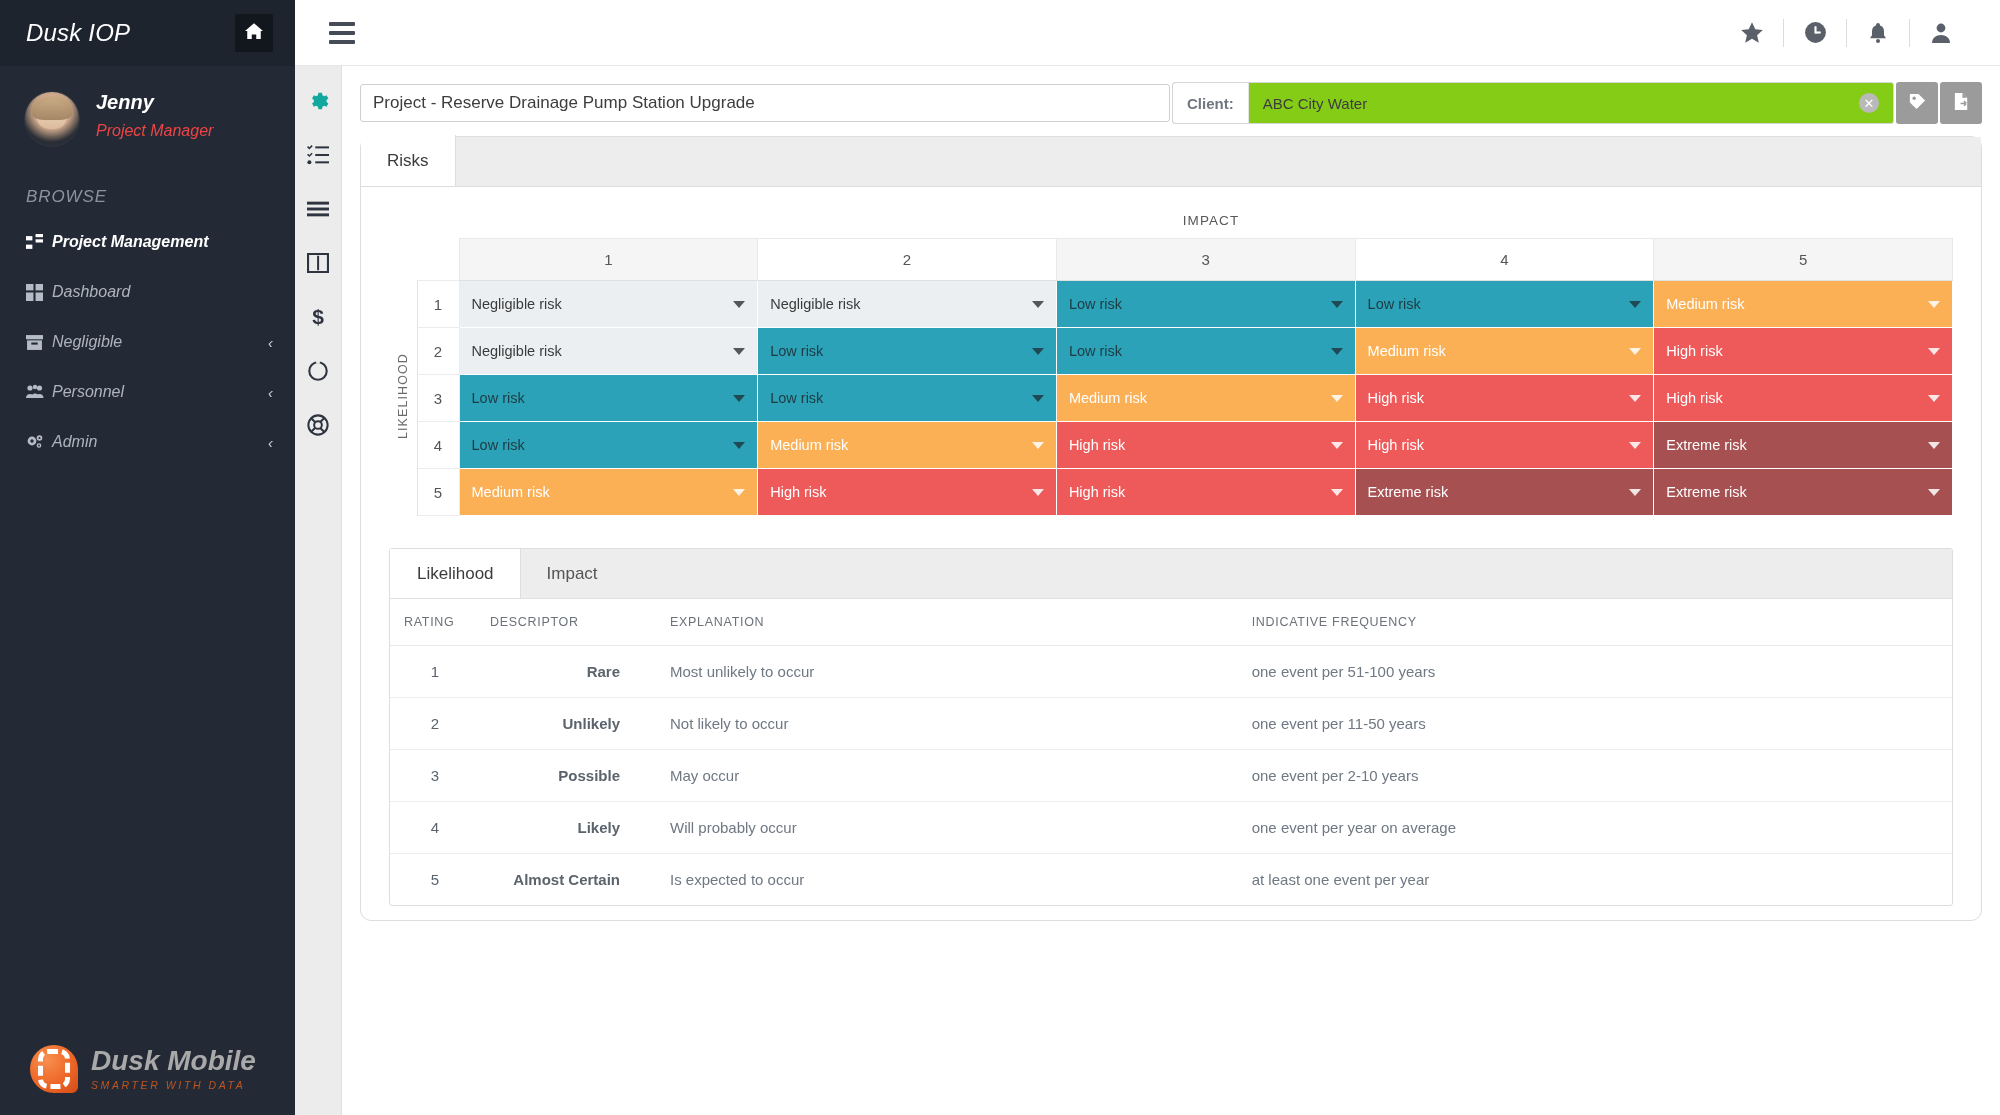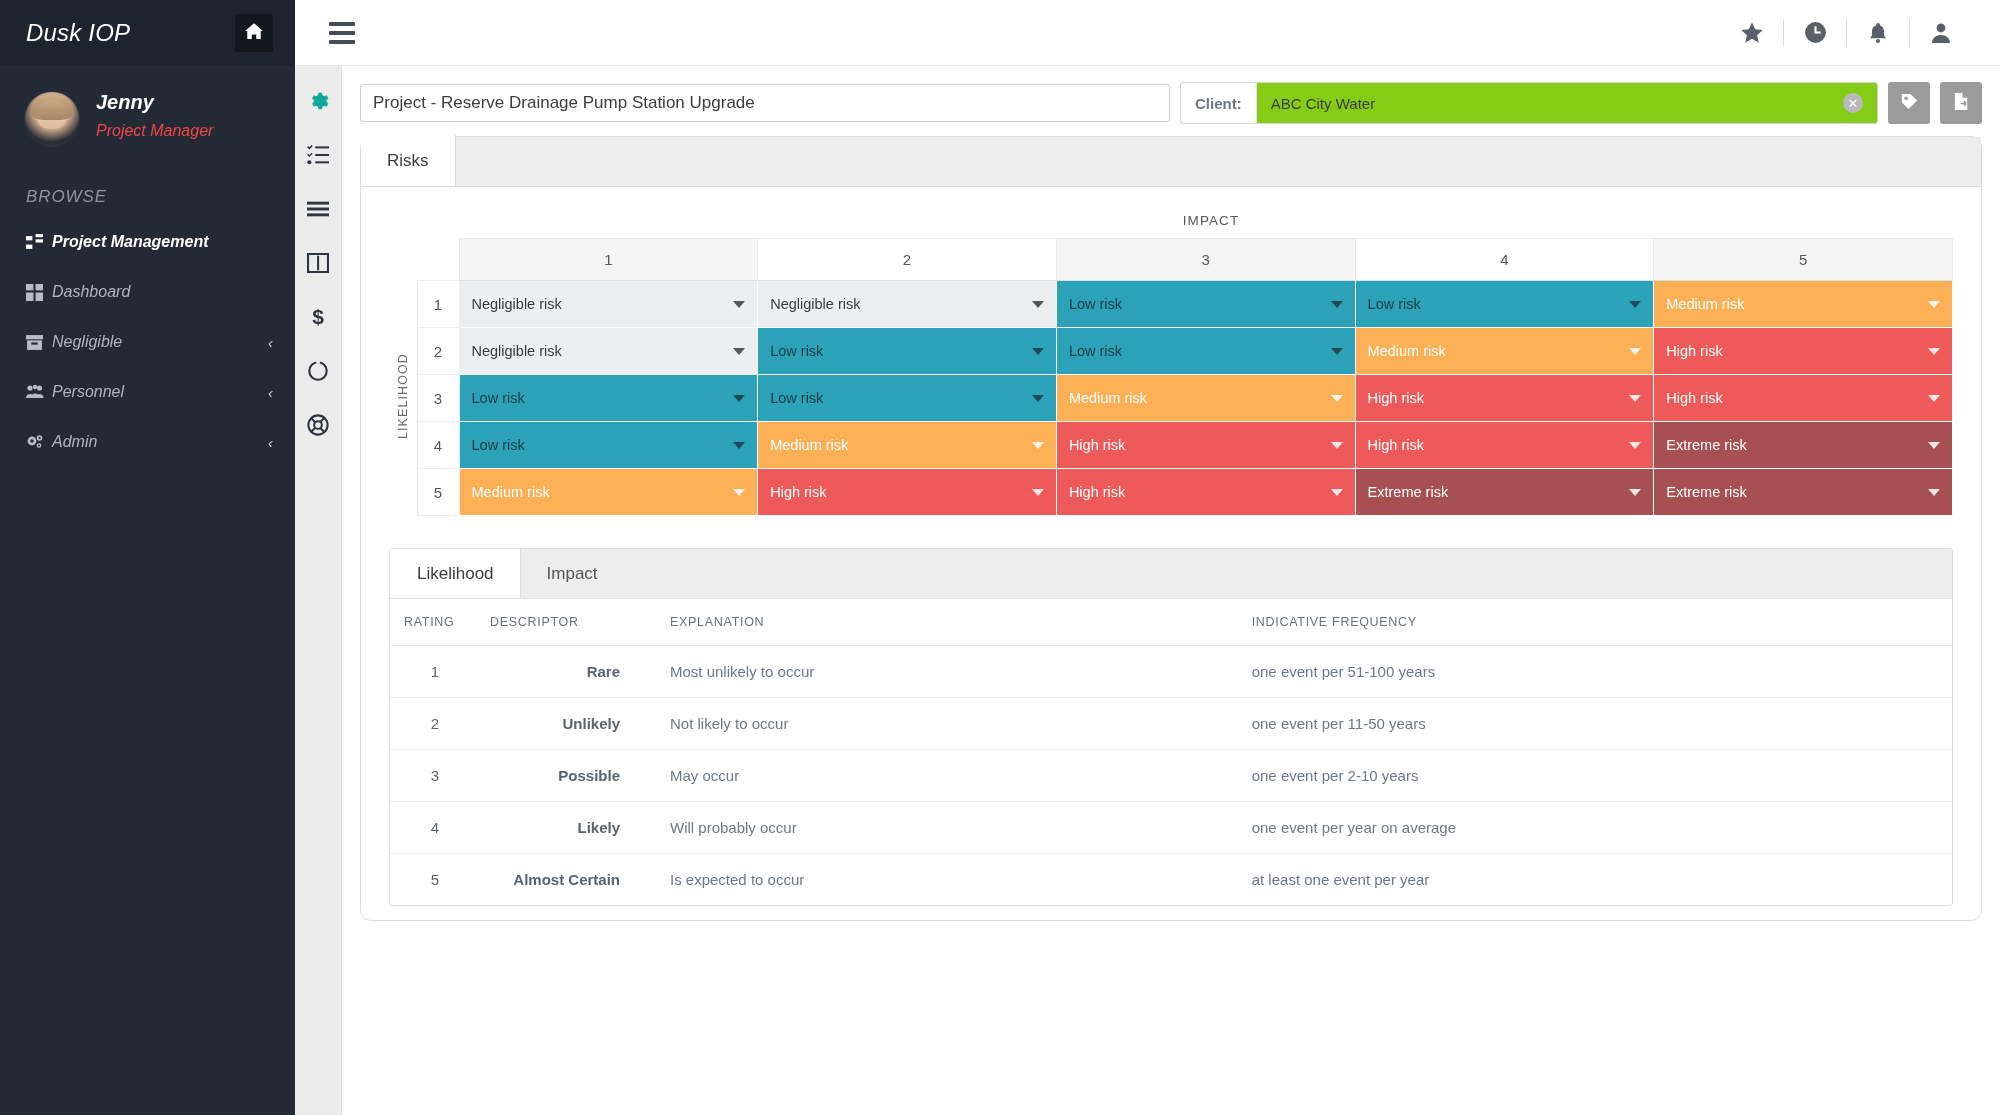--- a/index.html
+++ b/index.html
@@ -109,21 +109,21 @@
     width:47px; min-width:47px; background:#ececec;
     display:flex; flex-direction:column; align-items:center;
     padding-top:22px; gap:28px; border-right:1px solid #e0e0e0;
   }
   .rail-ico { width:26px; height:26px; display:flex; align-items:center; justify-content:center; cursor:pointer; }
   .rail-ico svg { fill:#2f3540; }
   .rail-ico.active svg { fill:#13a89e; }
 
   .page { flex:1; padding: 12px 18px 0 18px; overflow:hidden; background:#fff; }
 
-  .form-row { display:flex; align-items:center; gap:10px; padding: 4px 0 12px 0; }
+  .form-row { display:flex; align-items:center; gap:2px; padding: 4px 0 12px 0; }
   .project-field {
     flex: 0 0 810px;
     height:38px; border:1px solid #cfcfcf; border-radius:3px; background:#fff;
     display:flex; align-items:center; padding: 0 12px;
     font-size:17px; color:#3d3d3d;
   }
   .client-wrap {
     flex:1; height:42px; border:1px solid #d6d6d6; border-radius:3px; background:#84cc16;
     display:flex; align-items:center; overflow:hidden;
   }
@@ -310,20 +310,27 @@
             <circle cx="13.5" cy="4" r="2.8"></circle>
             <circle cx="13.5" cy="4" r="1.1" fill="#242a35"></circle>
             <circle cx="13" cy="11.5" r="2.3"></circle>
             <circle cx="13" cy="11.5" r="0.9" fill="#242a35"></circle>
           </svg>
       </span>
       <span class="sb-label">Admin</span>
       <span class="sb-caret">‹</span>
     </div>
 
+    <div class="sb-footer">
+      <div class="logo-mark"></div>
+      <div class="logo-text">
+        <div class="logo-title">Dusk Mobile</div>
+        <div class="logo-sub">SMARTER WITH DATA</div>
+      </div>
+    </div>
   </aside>
 
   <div class="main">
 
     <div class="topbar">
       <div class="hamburger">
           <i></i>
           <i></i>
           <i></i>
         </div>

